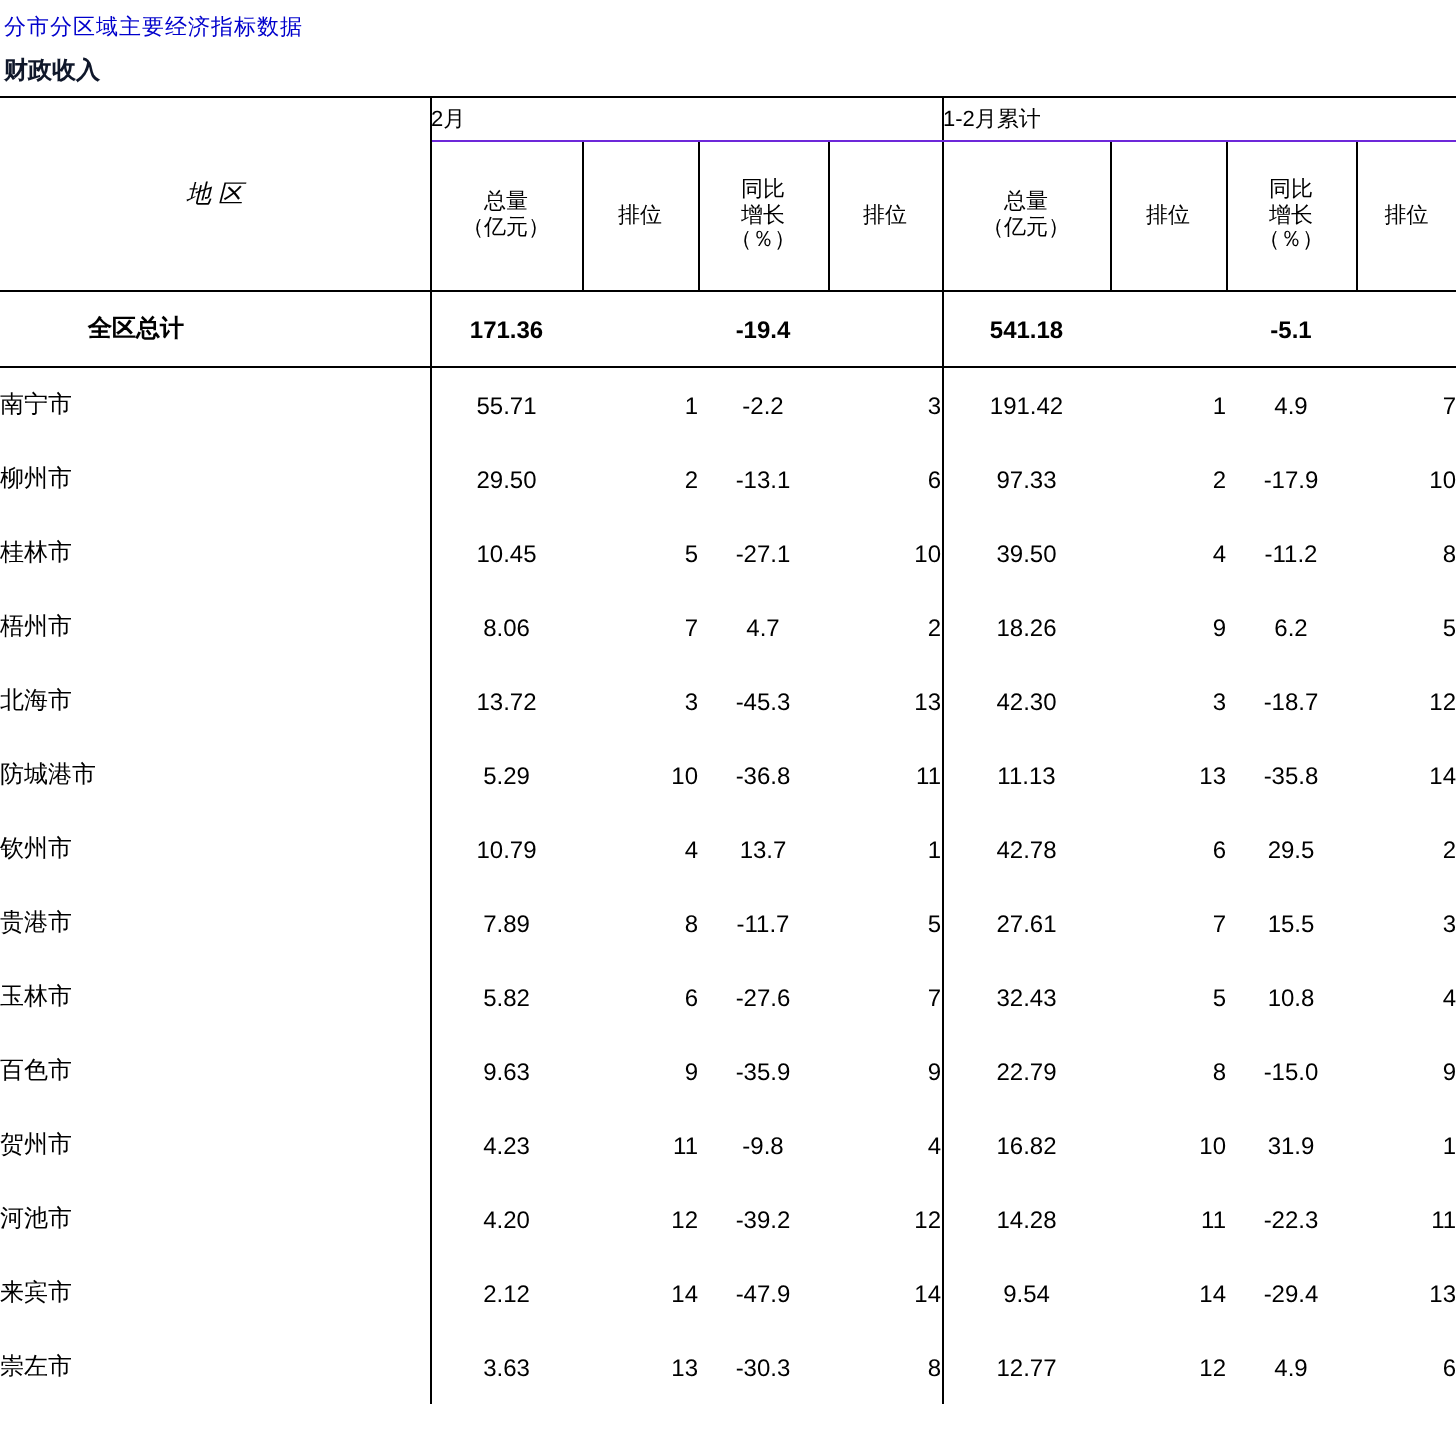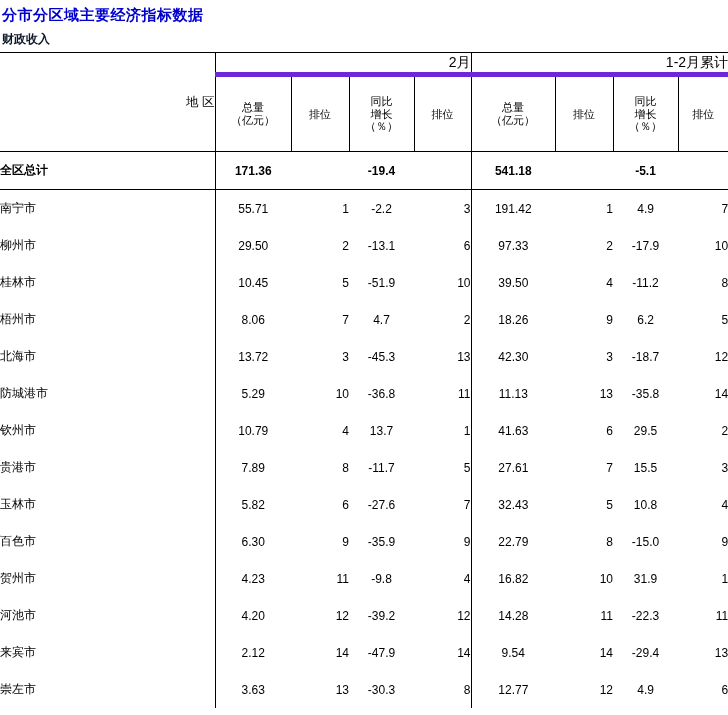--- a/index.html
+++ b/index.html
@@ -15,22 +15,22 @@
     overflow: hidden;
   }
   .page {
     position: relative;
     width: 728px;
     height: 715px;
     box-sizing: border-box;
     padding: 0;
   }
   .title {
-    font-size: 15px;
-    font-weight: bold;
+    font-size: 11px;
+    font-weight: normal;
     color: #0000cc;
     margin: 6px 0 0 2px;
     letter-spacing: 0.5px;
   }
   .subtitle {
     font-size: 12px;
     font-weight: bold;
     color: #0f172a;
     margin: 6px 0 4px 2px;
   }
@@ -43,29 +43,30 @@
   table.data td, table.data th {
     padding: 0;
     vertical-align: middle;
     font-weight: normal;
   }
   
   .hdr-top {
     height: 22px;
   }
   .cell-region-head {
-    text-align: right;
+    text-align: center;
     font-size: 12.5px;
     border-right: 1px solid #000;
     border-bottom: 1px solid #000;
+    font-style: italic;
   }
   .grp {
-    text-align: right;
-    font-size: 14px;
-    border-bottom: 5px solid #6d28d9;
+    text-align: left;
+    font-size: 11px;
+    border-bottom: 1px solid #6d28d9;
     border-right: 1px solid #000;
   }
   .grp.last { border-right: none; }
   .sub {
     text-align: center;
     font-size: 11px;
     line-height: 1.15;
     border-bottom: 1px solid #000;
     border-right: 1px solid #000;
     padding: 2px 0;
@@ -77,21 +78,21 @@
   tr.total td {
     font-weight: bold;
     border-bottom: 1px solid #000;
   }
   td.region {
     text-align: left;
     padding-left: 2px;
     border-right: 1px solid #000;
     height: 37px;
   }
-  tr.total td.region { border-right: 1px solid #000; }
+  tr.total td.region { border-right: 1px solid #000; padding-left: 44px; }
   td.num {
     text-align: center;
     padding-right: 9px;
   }
   td.rank {
     text-align: right;
     padding-right: 12px;
   }
   td.sep-right {
     border-right: 1px solid #000;
@@ -188,21 +189,21 @@
           <td class="rank sep-right">6</td>
           <td class="num">97.33</td>
           <td class="rank">2</td>
           <td class="num">-17.9</td>
           <td class="rank">10</td>
         </tr>
         <tr class="row-h">
           <td class="region">桂林市</td>
           <td class="num">10.45</td>
           <td class="rank">5</td>
-          <td class="num">-51.9</td>
+          <td class="num">-27.1</td>
           <td class="rank sep-right">10</td>
           <td class="num">39.50</td>
           <td class="rank">4</td>
           <td class="num">-11.2</td>
           <td class="rank">8</td>
         </tr>
         <tr class="row-h">
           <td class="region">梧州市</td>
           <td class="num">8.06</td>
           <td class="rank">7</td>
@@ -234,21 +235,21 @@
           <td class="rank">13</td>
           <td class="num">-35.8</td>
           <td class="rank">14</td>
         </tr>
         <tr class="row-h">
           <td class="region">钦州市</td>
           <td class="num">10.79</td>
           <td class="rank">4</td>
           <td class="num">13.7</td>
           <td class="rank sep-right">1</td>
-          <td class="num">41.63</td>
+          <td class="num">42.78</td>
           <td class="rank">6</td>
           <td class="num">29.5</td>
           <td class="rank">2</td>
         </tr>
         <tr class="row-h">
           <td class="region">贵港市</td>
           <td class="num">7.89</td>
           <td class="rank">8</td>
           <td class="num">-11.7</td>
           <td class="rank sep-right">5</td>
@@ -263,21 +264,21 @@
           <td class="rank">6</td>
           <td class="num">-27.6</td>
           <td class="rank sep-right">7</td>
           <td class="num">32.43</td>
           <td class="rank">5</td>
           <td class="num">10.8</td>
           <td class="rank">4</td>
         </tr>
         <tr class="row-h">
           <td class="region">百色市</td>
-          <td class="num">6.30</td>
+          <td class="num">9.63</td>
           <td class="rank">9</td>
           <td class="num">-35.9</td>
           <td class="rank sep-right">9</td>
           <td class="num">22.79</td>
           <td class="rank">8</td>
           <td class="num">-15.0</td>
           <td class="rank">9</td>
         </tr>
         <tr class="row-h">
           <td class="region">贺州市</td>

